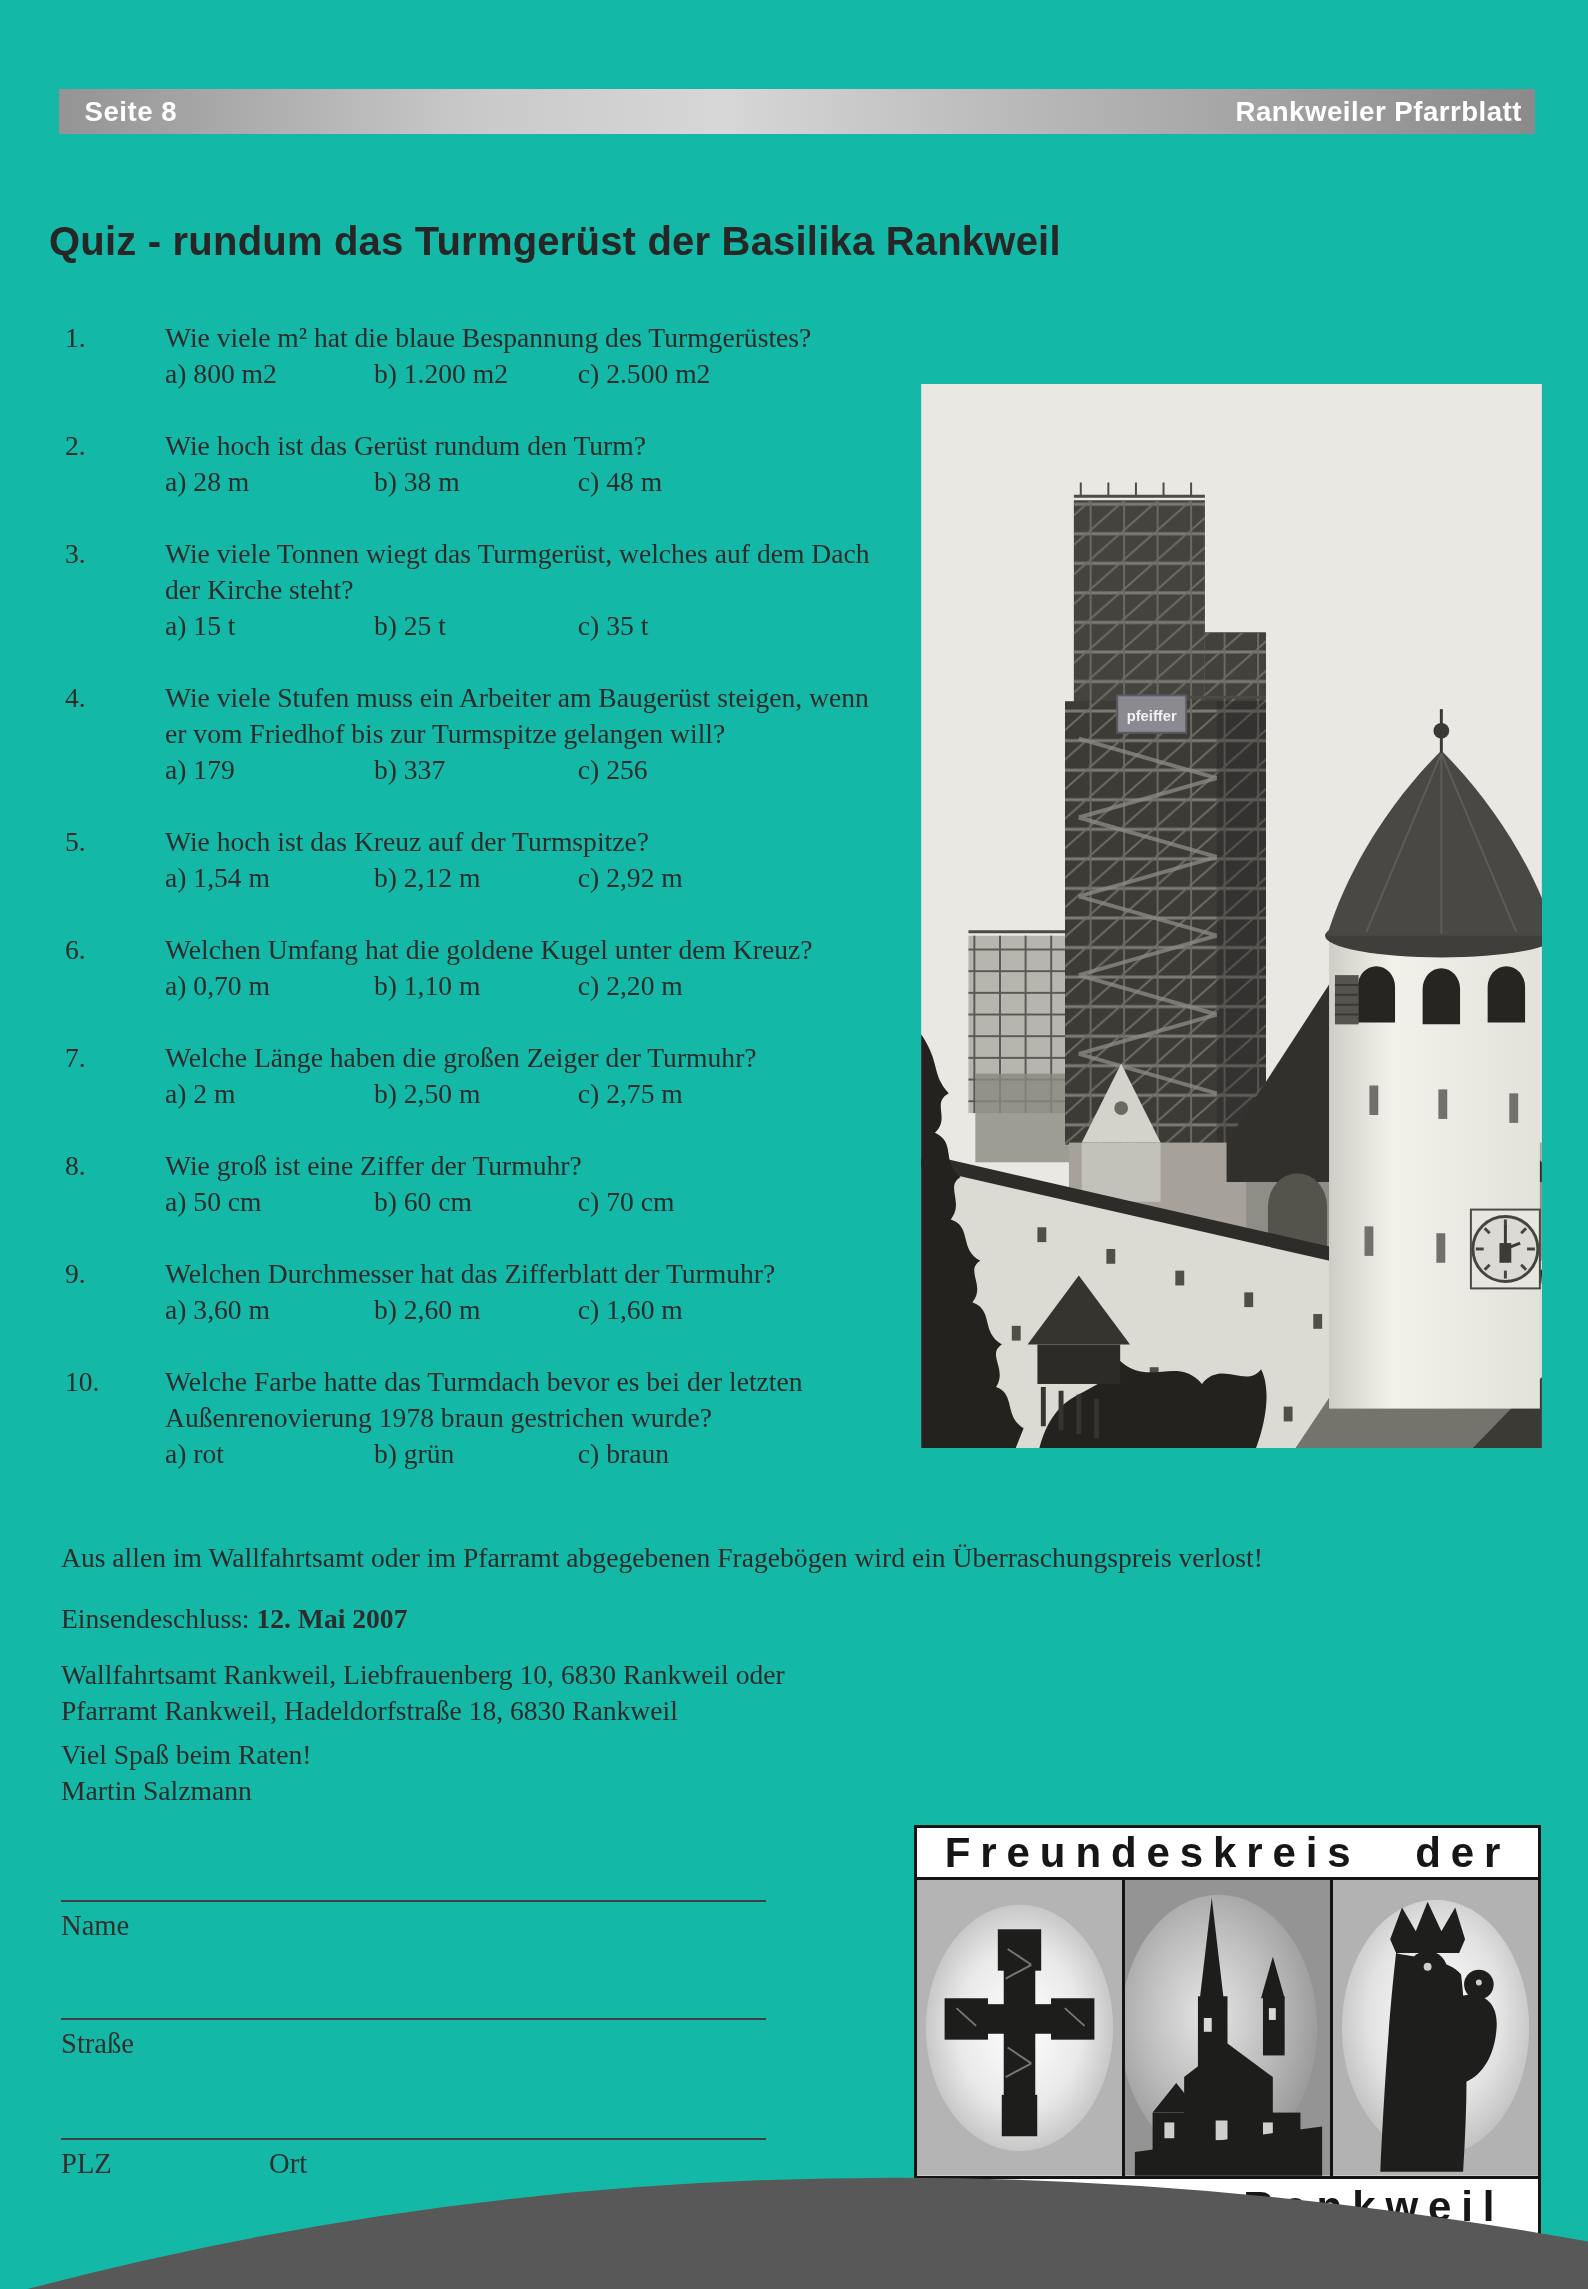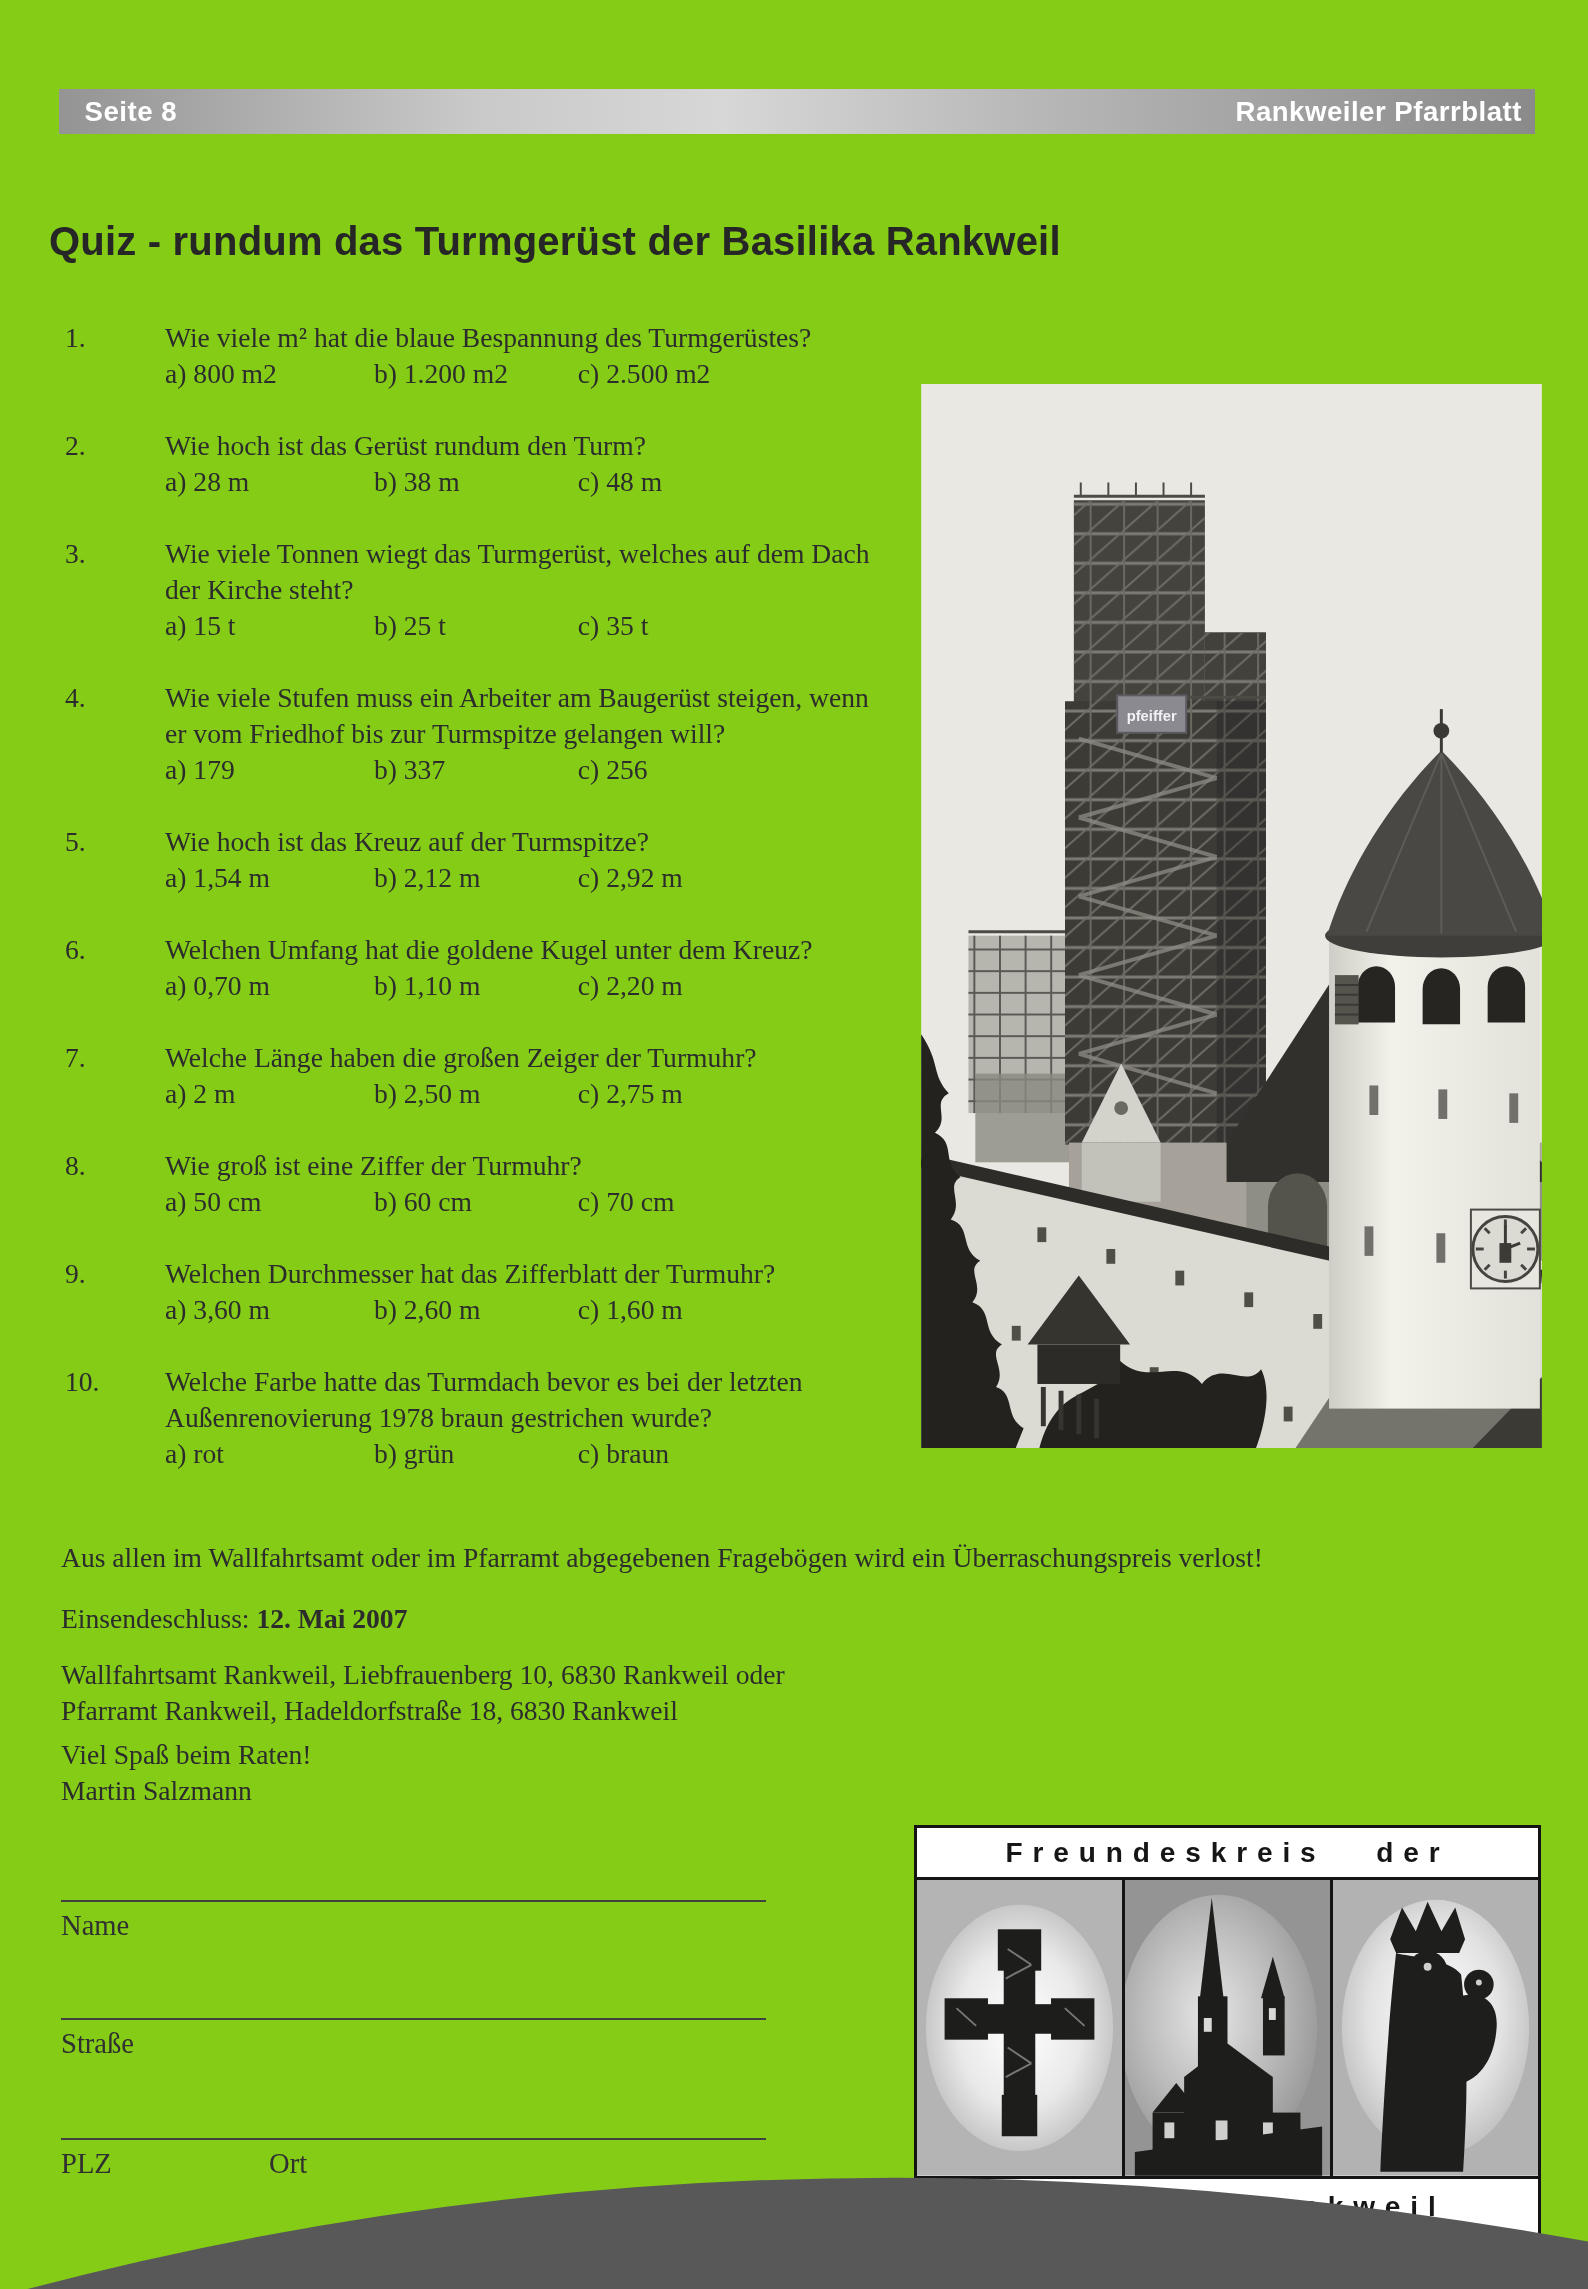--- a/index.html
+++ b/index.html
@@ -1,18 +1,18 @@
 <!DOCTYPE html>
 <html><head>
 <meta charset="utf-8">
 <style>
   html,body{margin:0;padding:0;background:#e8e8e8;}
   .page{
     position:relative; width:1589px; height:2289px;
-    background:#84cc16; overflow:hidden;
+    background:#14b8a6; overflow:hidden;
     font-family:"Liberation Serif", serif; color:#2c2c2c;
   }
   
   .header-bar{
     position:absolute; left:59px; top:89px; width:1476px; height:45px;
     background:linear-gradient(90deg,#949494 0%,#c9c9c9 28%,#d7d7d7 45%,#b9b9b9 65%,#8a8a8a 100%);
     display:flex; align-items:center; justify-content:space-between;
     font-family:"Liberation Sans", sans-serif; font-weight:bold; font-size:27.6px; color:#ffffff;
   }
   .header-bar .hl{padding-left:25.6px; letter-spacing:0.5px;}
@@ -46,21 +46,21 @@
   
   .photo{position:absolute; left:921px; top:384px; width:621px; height:1064px;}
   
   .logo-box{
     position:absolute; left:914px; top:1825px; width:627px; height:411px;
     border:3px solid #141414; background:#ffffff; box-sizing:border-box;
     display:flex; flex-direction:column;
   }
   .logo-band{
     flex:0 0 auto; background:#ffffff; display:flex; align-items:center; justify-content:center;
-    font-family:"Liberation Sans", sans-serif; font-weight:bold; font-size:28px; color:#161616;
+    font-family:"Liberation Sans", sans-serif; font-weight:bold; font-size:42px; color:#161616;
     letter-spacing:9.9px; word-spacing:33px; white-space:nowrap;
   }
   .logo-band.top{height:49px; border-bottom:3px solid #141414;}
   .logo-band.bottom{height:56px; border-top:3px solid #141414;}
   .logo-panels{flex:1 1 auto; display:flex;}
   .logo-panel{flex:1 1 0; position:relative; overflow:hidden;}
   .logo-panel + .logo-panel{border-left:3px solid #141414;}
   .logo-panel svg{display:block; width:100%; height:100%;}
   
   .swoosh{position:absolute; left:0; top:2167px; width:1589px; height:122px;}

